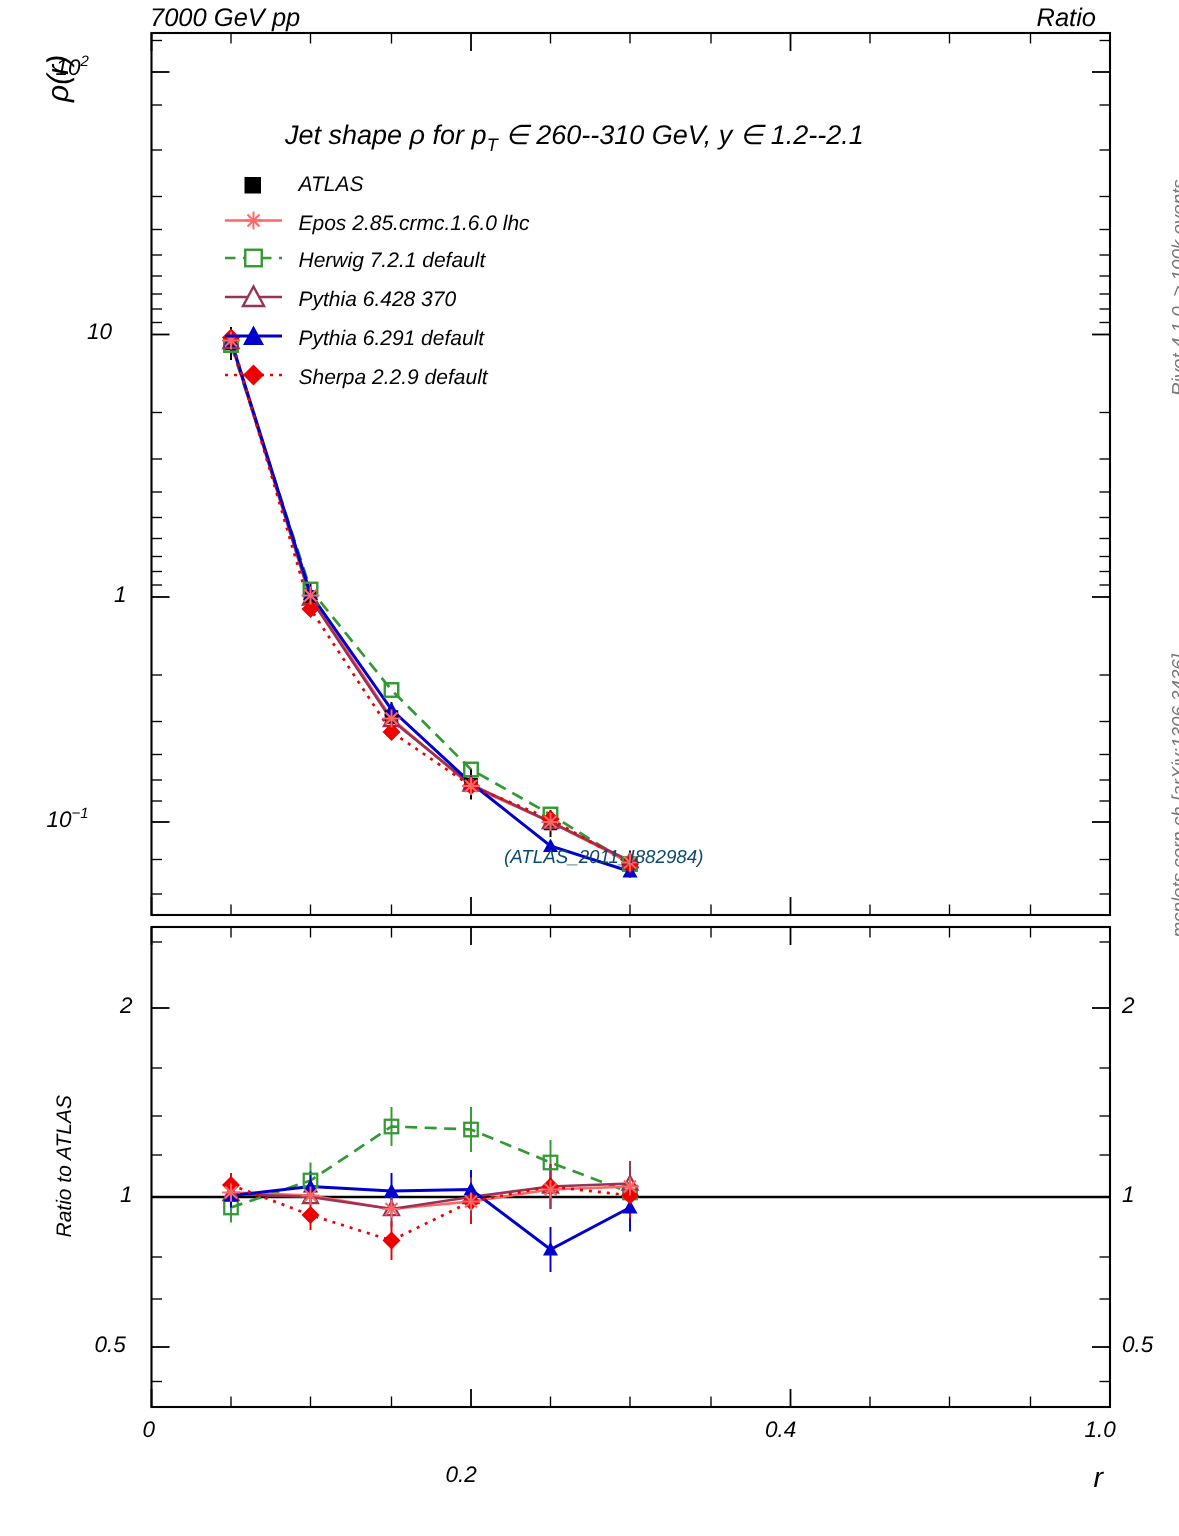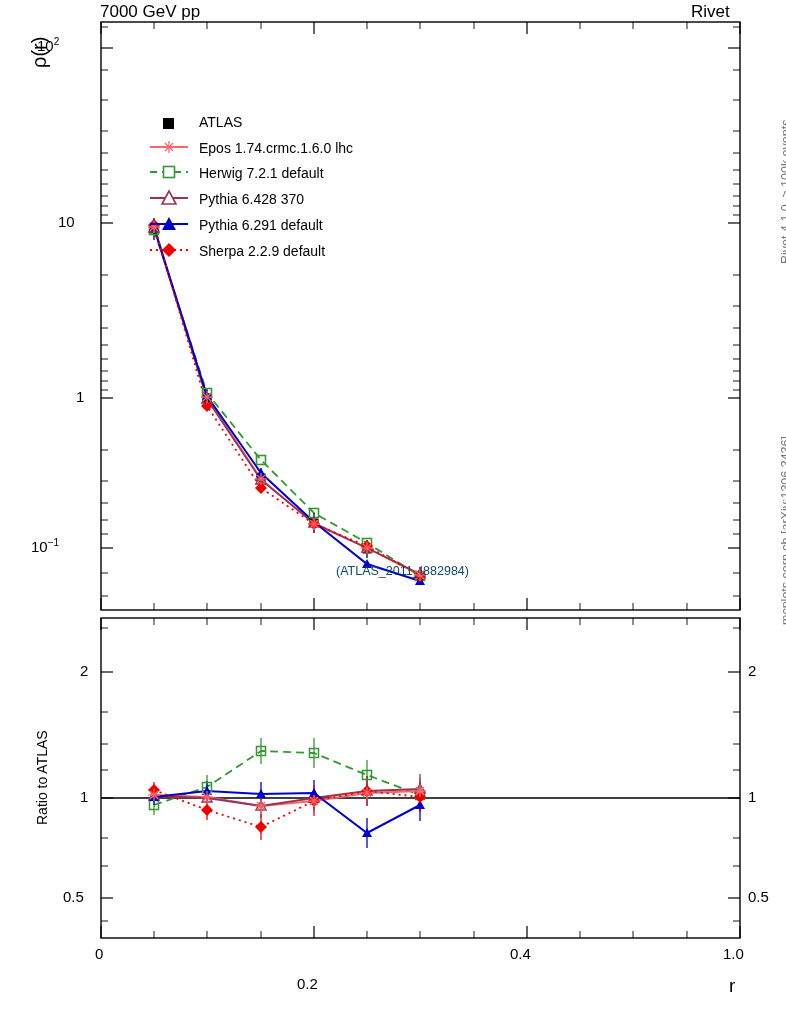--- a/index.html
+++ b/index.html
@@ -1,33 +1,33 @@
 <!DOCTYPE html>
 <html><head>
 <meta charset="utf-8">
 <style>
   html,body{margin:0;padding:0;background:#ffffff;}
   body{width:786px;height:1024px;font-family:"Liberation Sans",sans-serif;color:#000;}
-  #root{position:relative;width:786px;height:1024px;overflow:hidden;}
+  #root{position:relative;width:786px;height:1024px;overflow:hidden;font-style:italic;}
   .abs{position:absolute;}
   .txt{font-family:"Liberation Sans",sans-serif;color:#000;white-space:pre;}
   .rot90{transform-origin:0 0;transform:rotate(-90deg);}
   svg{display:block;}
   .hdr{font-size:17px;}
   .tick{font-size:15px;}
   .legend{font-size:14px;}
   .watermark{font-size:12.5px;color:#0c4a6e;}
 </style>
 </head>
 <body>
 
 <div id="root">
 
   <div class="abs txt hdr" style="left:100px;top:2px;">7000 GeV pp</div>
-  <div class="abs txt hdr" style="left:691px;top:2px;">Rivet</div>
+  <div class="abs txt hdr" style="left:691px;top:2px;">Ratio</div>
 
   <div class="abs" style="left:766px;top:32px;width:16px;height:250px;">
     <div class="txt rot90" style="position:absolute;left:13px;top:232px;font-size:12.5px;color:#777;">Rivet 4.1.0, ≥ 100k events</div>
   </div>
   <div class="abs" style="left:766px;top:420px;width:16px;height:220px;">
     <div class="txt rot90" style="position:absolute;left:13px;top:205px;font-size:12.5px;color:#777;">mcplots.cern.ch [arXiv:1306.3436]</div>
   </div>
 
   <svg width="786" height="1024" viewBox="0 0 786 1024">
     <defs>
@@ -464,23 +464,26 @@
 
   <div class="abs" style="left:24px;top:28px;width:30px;height:40px;">
     <div class="txt rot90" style="position:absolute;left:4px;top:40px;font-size:20px;">ρ(r)</div>
   </div>
 
   <div class="abs txt" style="left:37px;top:36px;font-size:15px;">10<sup style="font-size:10px;">2</sup></div>
   <div class="abs txt tick" style="left:58px;top:213px;">10</div>
   <div class="abs txt tick" style="left:76px;top:388px;">1</div>
   <div class="abs txt" style="left:31px;top:537px;font-size:15px;">10<sup style="font-size:10px;">−1</sup></div>
 
+  <div class="abs txt" style="left:170px;top:58px;font-size:18px;">
+    <span>Jet shape </span><span>ρ</span><span> for p</span><span style="font-size:12px;vertical-align:sub;">T</span><span> ∈ 260--310 GeV, y ∈ 1.2--2.1</span>
+  </div>
 
   <div class="abs txt legend" style="left:199px;top:114px;">ATLAS</div>
-  <div class="abs txt legend" style="left:199px;top:140px;">Epos 1.74.crmc.1.6.0 lhc</div>
+  <div class="abs txt legend" style="left:199px;top:140px;">Epos 2.85.crmc.1.6.0 lhc</div>
   <div class="abs txt legend" style="left:199px;top:165px;">Herwig 7.2.1 default</div>
   <div class="abs txt legend" style="left:199px;top:191px;">Pythia 6.428 370</div>
   <div class="abs txt legend" style="left:199px;top:217px;">Pythia 6.291 default</div>
   <div class="abs txt legend" style="left:199px;top:243px;">Sherpa 2.2.9 default</div>
 
   <div class="abs txt watermark" style="left:336px;top:564px;">(ATLAS_2011_I882984)</div>
 
   <div class="abs" style="left:30px;top:700px;width:24px;height:140px;">
     <div class="txt rot90" style="position:absolute;left:4px;top:125px;font-size:14px;">Ratio to ATLAS</div>
   </div>

